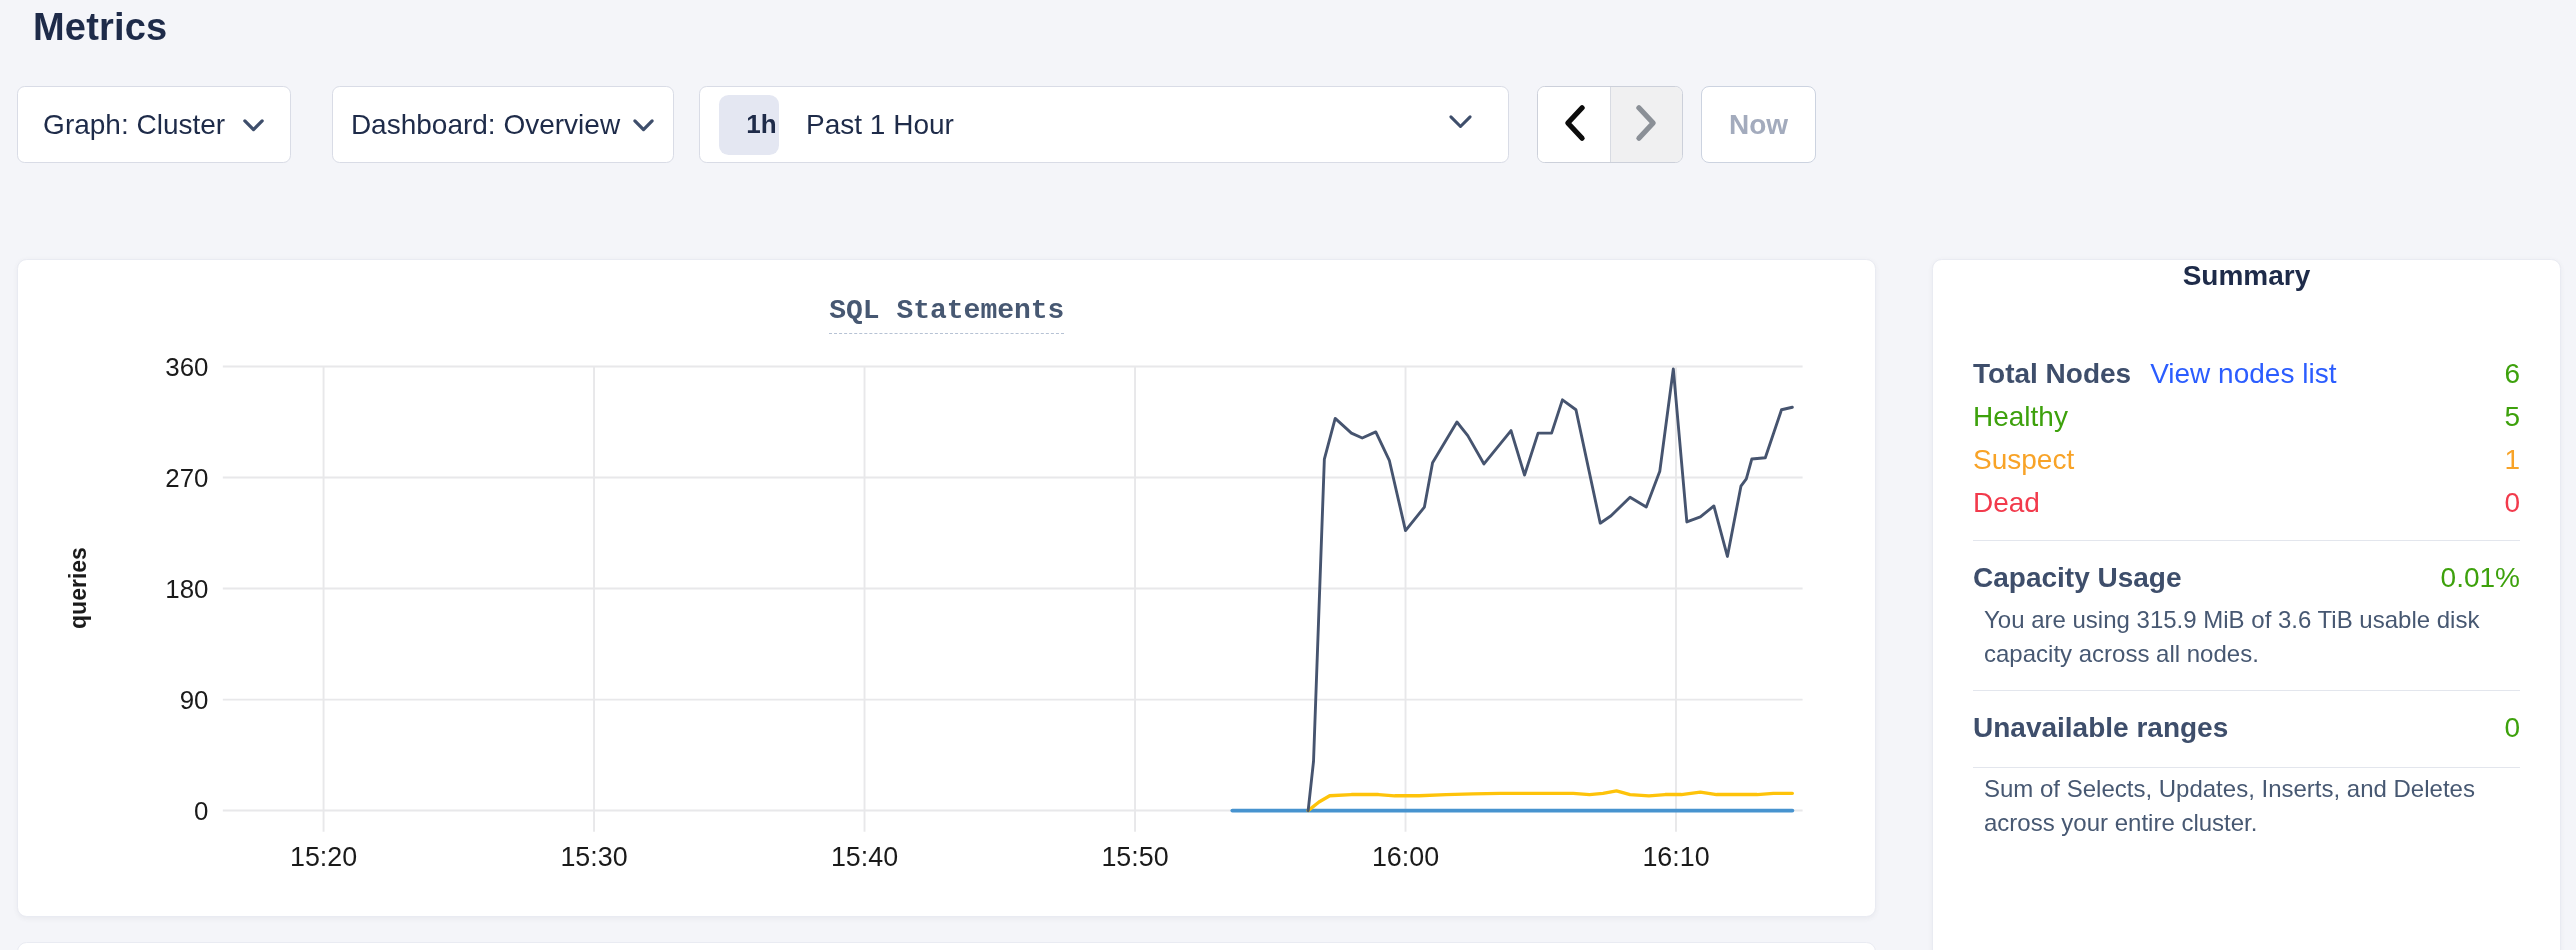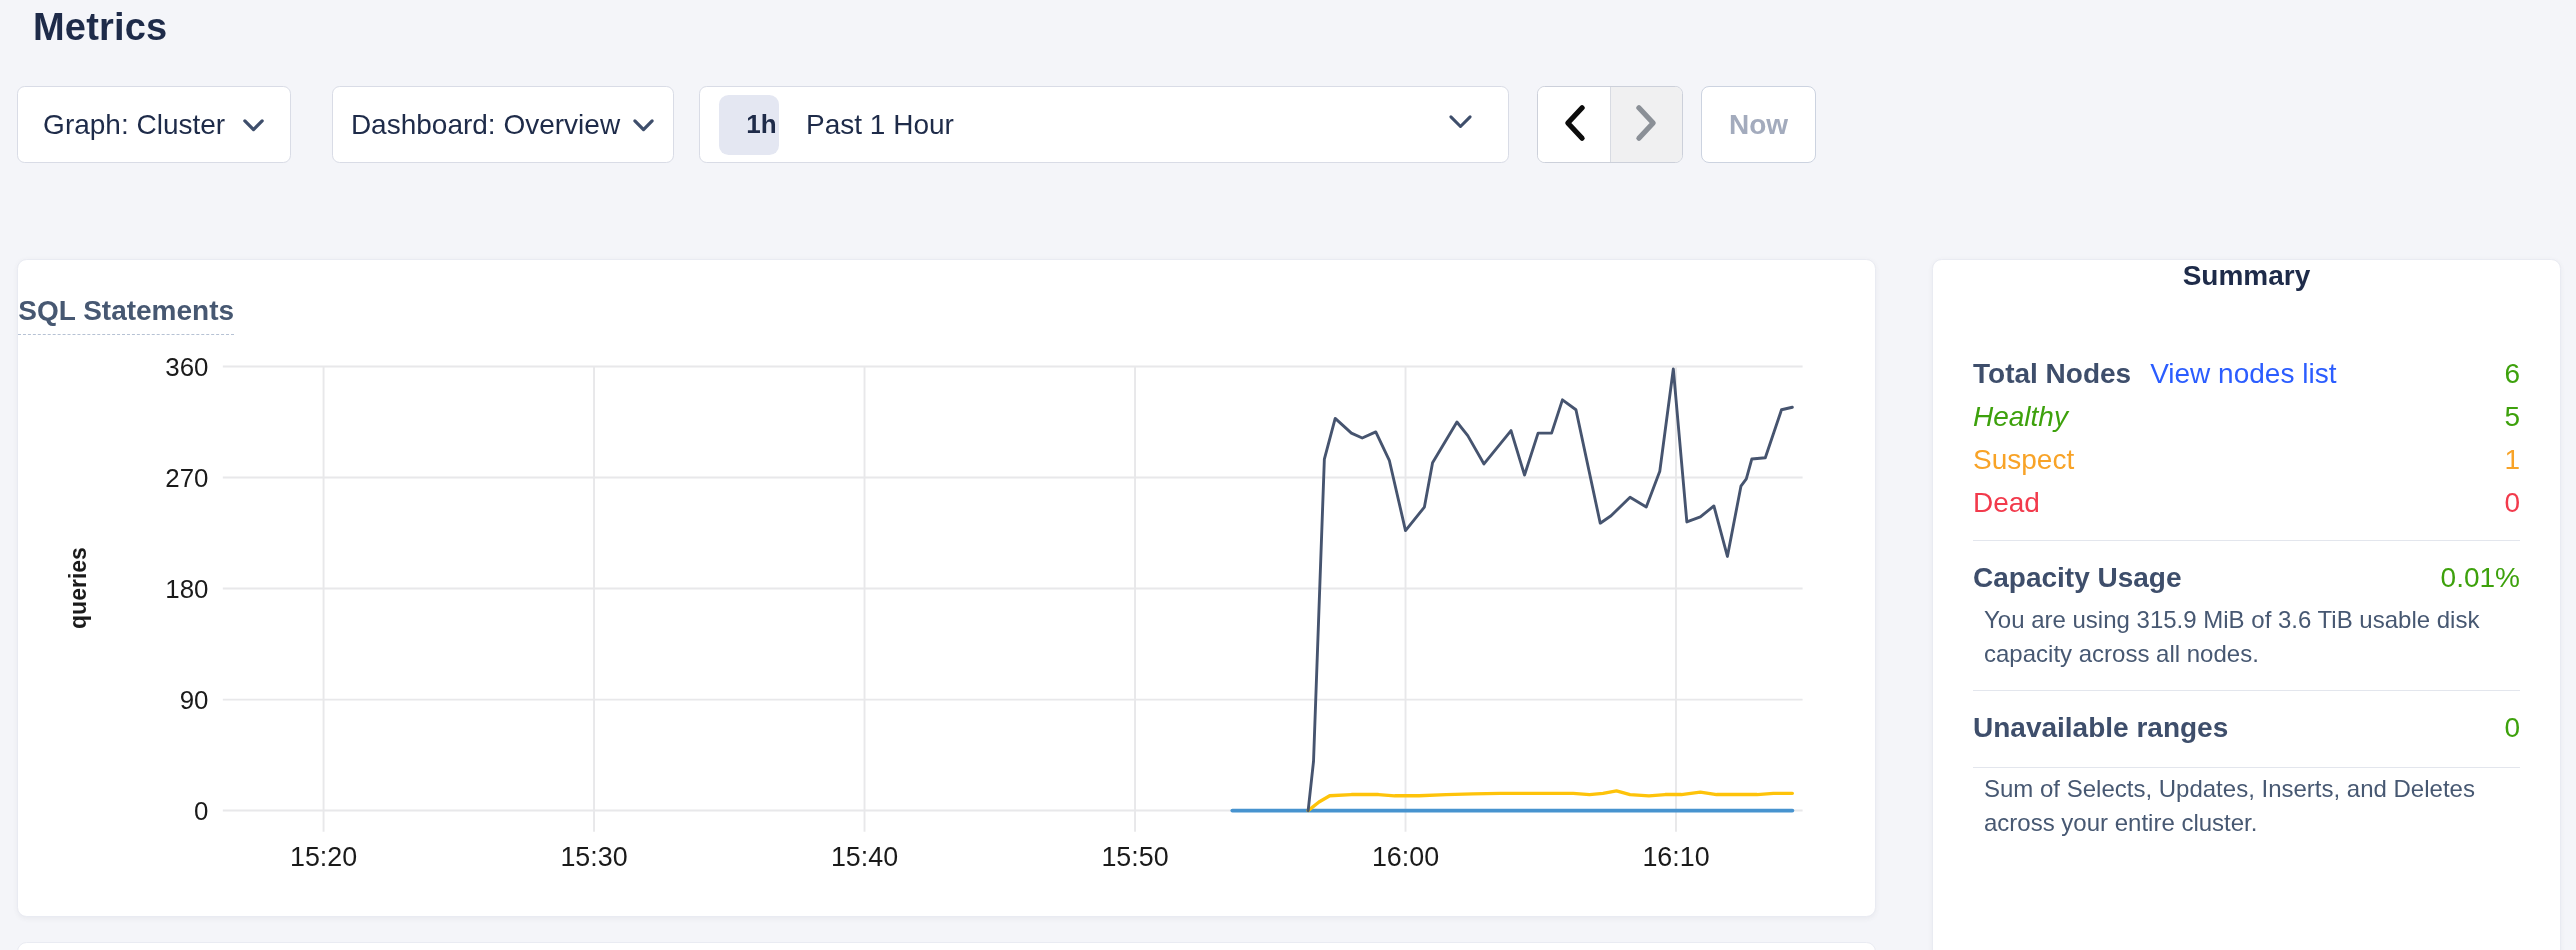--- a/index.html
+++ b/index.html
@@ -28,21 +28,21 @@
   .pager-prev, .pager-next { width:50%; display:flex; align-items:center; justify-content:center; cursor:pointer; }
   .pager-prev { background:#fff; }
   .pager-next { background:#f0f0f1; border-left:1px solid #d8dbe2; }
   .btn-now { position:absolute; left:1701px; width:115px; height:77px; background:#fff; border:1px solid #ccd3e0;
              border-radius:8px; display:flex; align-items:center; justify-content:center;
              font-size:28px; font-weight:600; color:#a3abbd; cursor:default; }
 
   
   .chart-card { position:absolute; left:17.3px; top:259px; width:1859px; height:658px; background:#fff;
                 border:1px solid #e9ebf2; border-radius:9.6px; box-shadow:0 1.9px 4.8px rgba(60,66,87,.06); }
-  .chart-title-wrap { position:absolute; top:35px; left:0; width:100%; text-align:left; }
+  .chart-title-wrap { position:absolute; top:35px; left:0; width:100%; text-align:center;font-family:Liberation Mono, monospace; }
   .chart-title { display:inline-block; font-size:28px; font-weight:700; color:#475872;
                  border-bottom:1.9px dashed #b6c2d4; padding-bottom:6.7px; cursor:help; }
   .chart-svg { position:absolute; left:0; top:0; width:1859px; height:658px; }
 
   
   .card-sliver { position:absolute; left:17.3px; top:942px; width:1859px; height:38px; background:#fff;
                  border:1px solid #e9ebf2; border-radius:9.6px 9.6px 0 0; }
 
   
   .summary-card { position:absolute; left:1932px; top:259px; width:629px; height:729px; background:#fff;
@@ -150,21 +150,21 @@
   <aside class="summary-card">
     <div class="s-title">Summary</div>
     <div class="s-body">
 
       <div class="s-row row-nodes">
         <span class="lbl bold">Total Nodes</span>
         <span class="s-link" style="color: rgb(43, 93, 255);">View nodes list</span>
         <span class="val" style="color: rgb(61, 161, 12);">6</span>
       </div>
       <div class="s-row">
-        <span class="lbl" style="color: rgb(61, 161, 12); font-style: italic;">Healthy</span>
+        <span class="lbl" style="color: rgb(61, 161, 12);">Healthy</span>
         <span class="val" style="color: rgb(61, 161, 12);">5</span>
       </div>
       <div class="s-row">
         <span class="lbl" style="color: rgb(248, 163, 39);">Suspect</span>
         <span class="val" style="color: rgb(248, 163, 39);">1</span>
       </div>
       <div class="s-row">
         <span class="lbl" style="color: rgb(242, 58, 76);">Dead</span>
         <span class="val" style="color: rgb(242, 58, 76);">0</span>
       </div>

